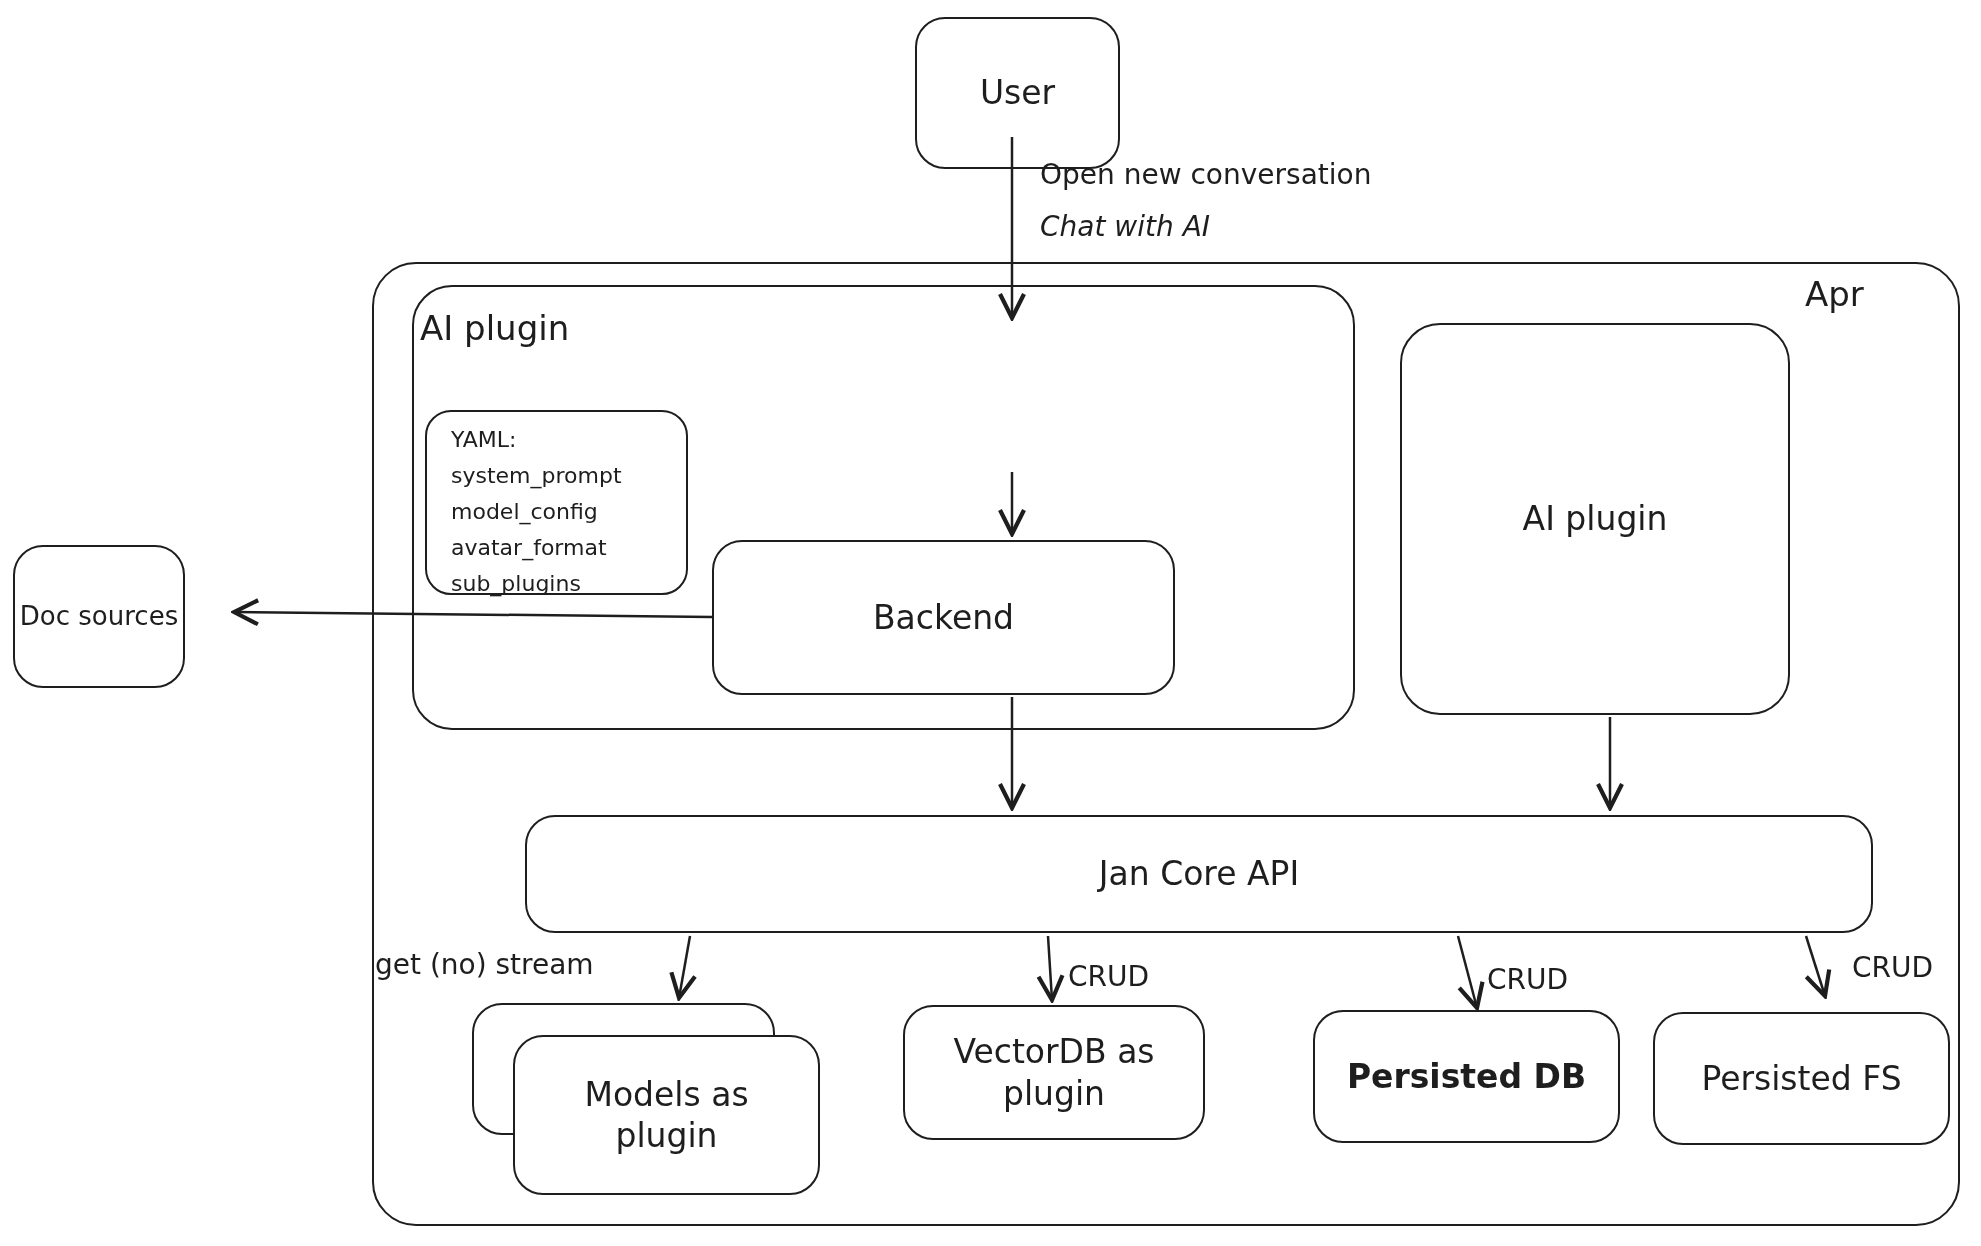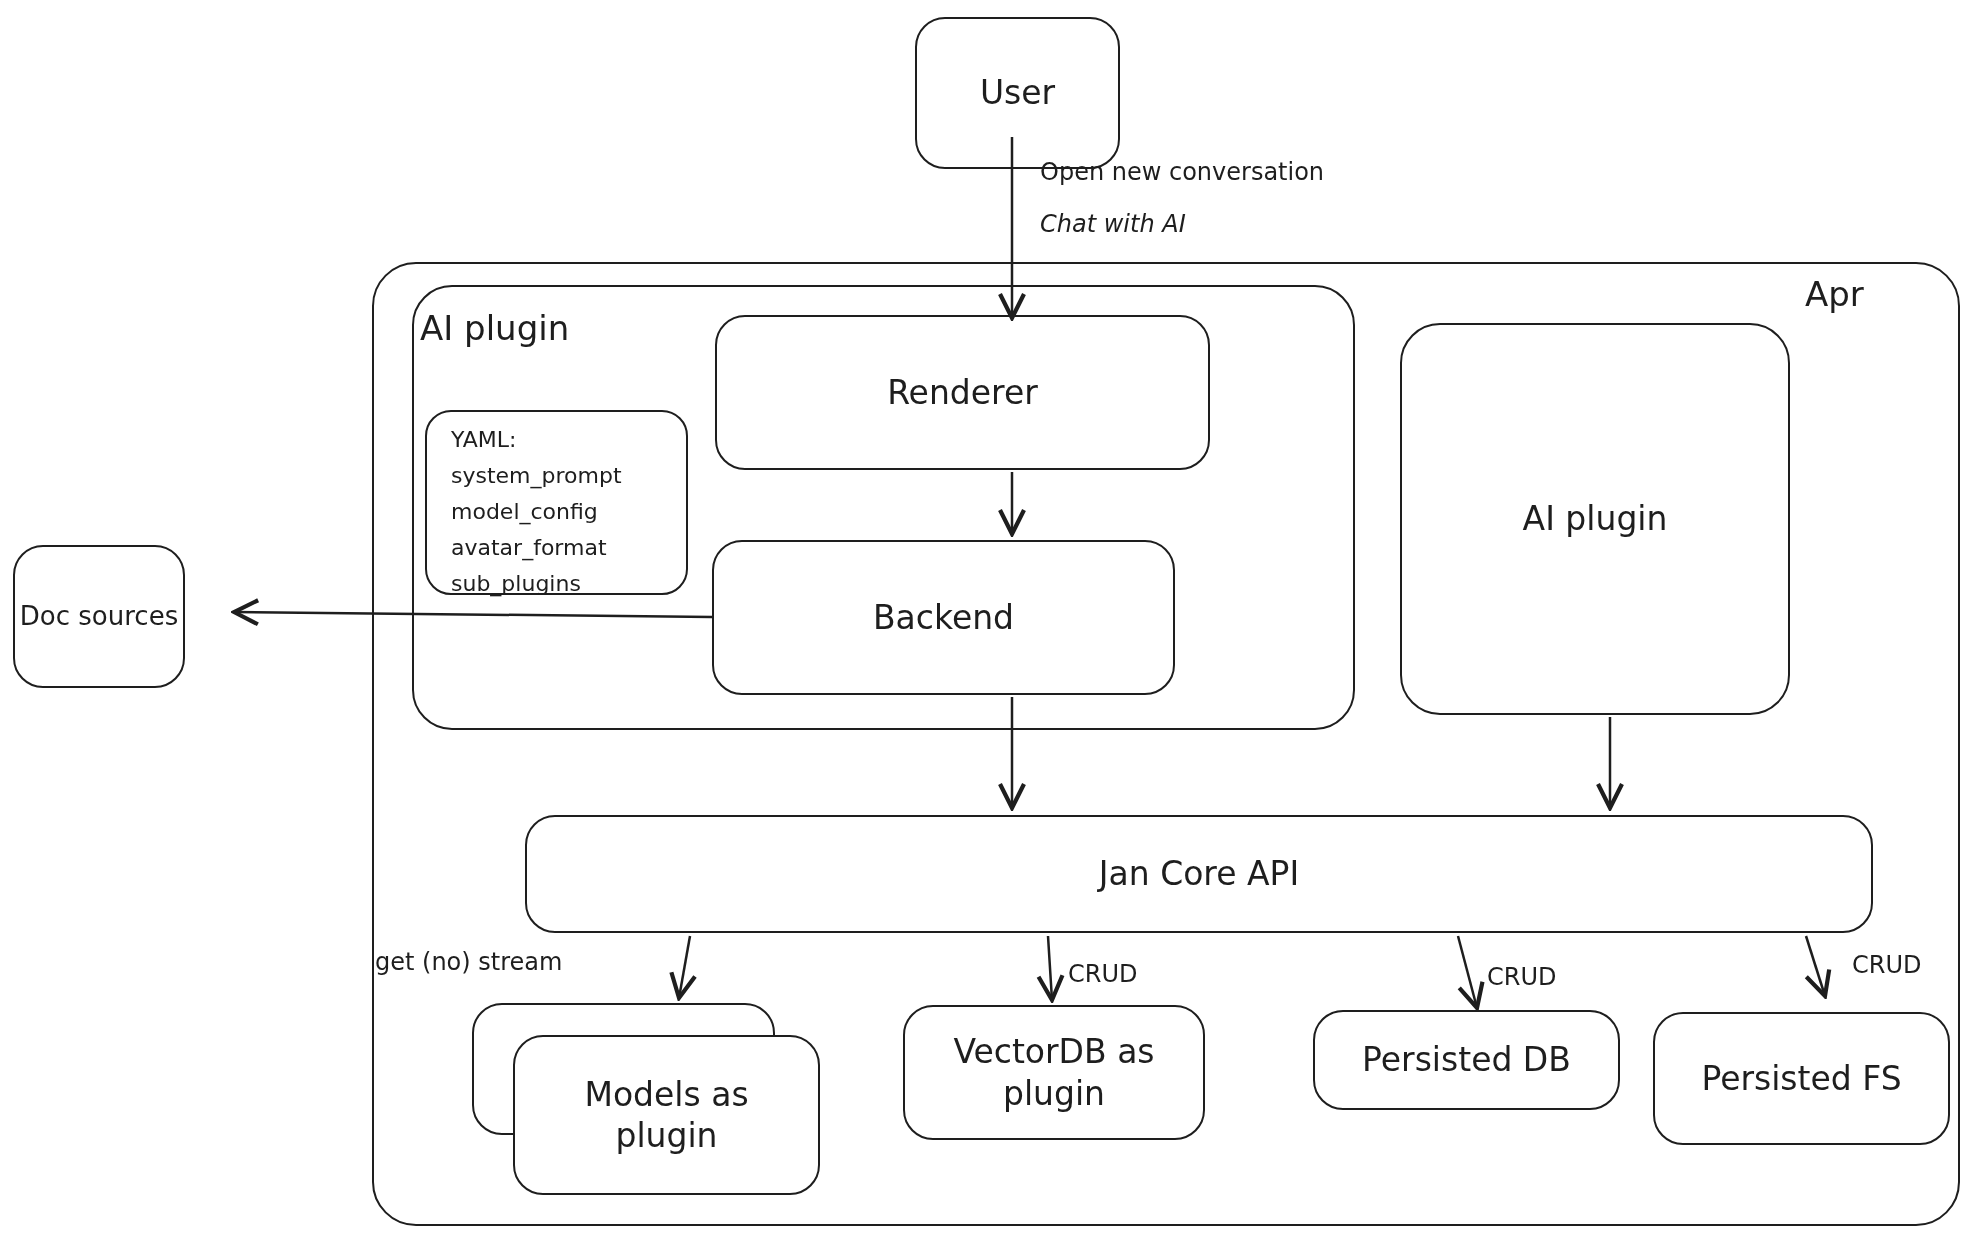--- a/index.html
+++ b/index.html
@@ -25,21 +25,21 @@
     font-size: 33px;
     line-height: 1.25;
   }
   .container-label {
     position: absolute;
     font-size: 34px;
     white-space: nowrap;
   }
   .edge-label {
     position: absolute;
-    font-size: 24px;
+    font-size: 28px;
     white-space: nowrap;
   }
   .note {
     position: absolute;
     box-sizing: border-box;
     border: 2.5px solid #1e1e1e;
     background: #ffffff;
     border-radius: 26px;
     font-size: 22px;
     line-height: 36px;
@@ -62,23 +62,20 @@
   <div class="node" style="left:372px; top:262px; width:1588px; height:964px; border-radius:44px;"></div>
   <div class="container-label" style="left:1805px; top:274px;">Apr</div>
 
   <div class="node" style="left:412px; top:285px; width:943px; height:445px; border-radius:40px;"></div>
   <div class="container-label" style="left:420px; top:308px;">AI plugin</div>
 
   <div class="node" style="left:915px; top:17px; width:205px; height:152px;">
     <span>User</span>
   </div>
 
-  <div class="node" style="left:715px; top:315px; width:495px; height:155px;">
-    <span>Renderer</span>
-  </div>
 
   <div class="note" style="left:425px; top:410px; width:263px; height:185px;">
     <div>YAML:</div>
     <div>system_prompt</div>
     <div>model_config</div>
     <div>avatar_format</div>
     <div>sub_plugins</div>
   </div>
 
   <div class="node" style="left:712px; top:540px; width:463px; height:155px;">
@@ -99,21 +96,21 @@
 
   <div class="node" style="left:472px; top:1003px; width:303px; height:132px;"></div>
   <div class="node" style="left:513px; top:1035px; width:307px; height:160px; padding:0 40px;">
     <span>Models as plugin</span>
   </div>
 
   <div class="node" style="left:903px; top:1005px; width:302px; height:135px; padding:0 38px;">
     <span>VectorDB as plugin</span>
   </div>
 
-  <div class="node" style="left:1313px; top:1010px; width:307px; height:100px; white-space:nowrap;">
+  <div class="node" style="left:1313px; top:1010px; width:307px; height:133px; white-space:nowrap;font-weight:bold;">
     <span>Persisted DB</span>
   </div>
 
   <div class="node" style="left:1653px; top:1012px; width:297px; height:133px; white-space:nowrap;">
     <span>Persisted FS</span>
   </div>
 
   <div class="edge-label" style="left:1040px; top:158px;">Open new conversation</div>
   <div class="edge-label" style="left:1040px; top:210px;font-style:italic;">Chat with AI</div>
   <div class="edge-label" style="left:375px; top:948px;">get (no) stream</div>

